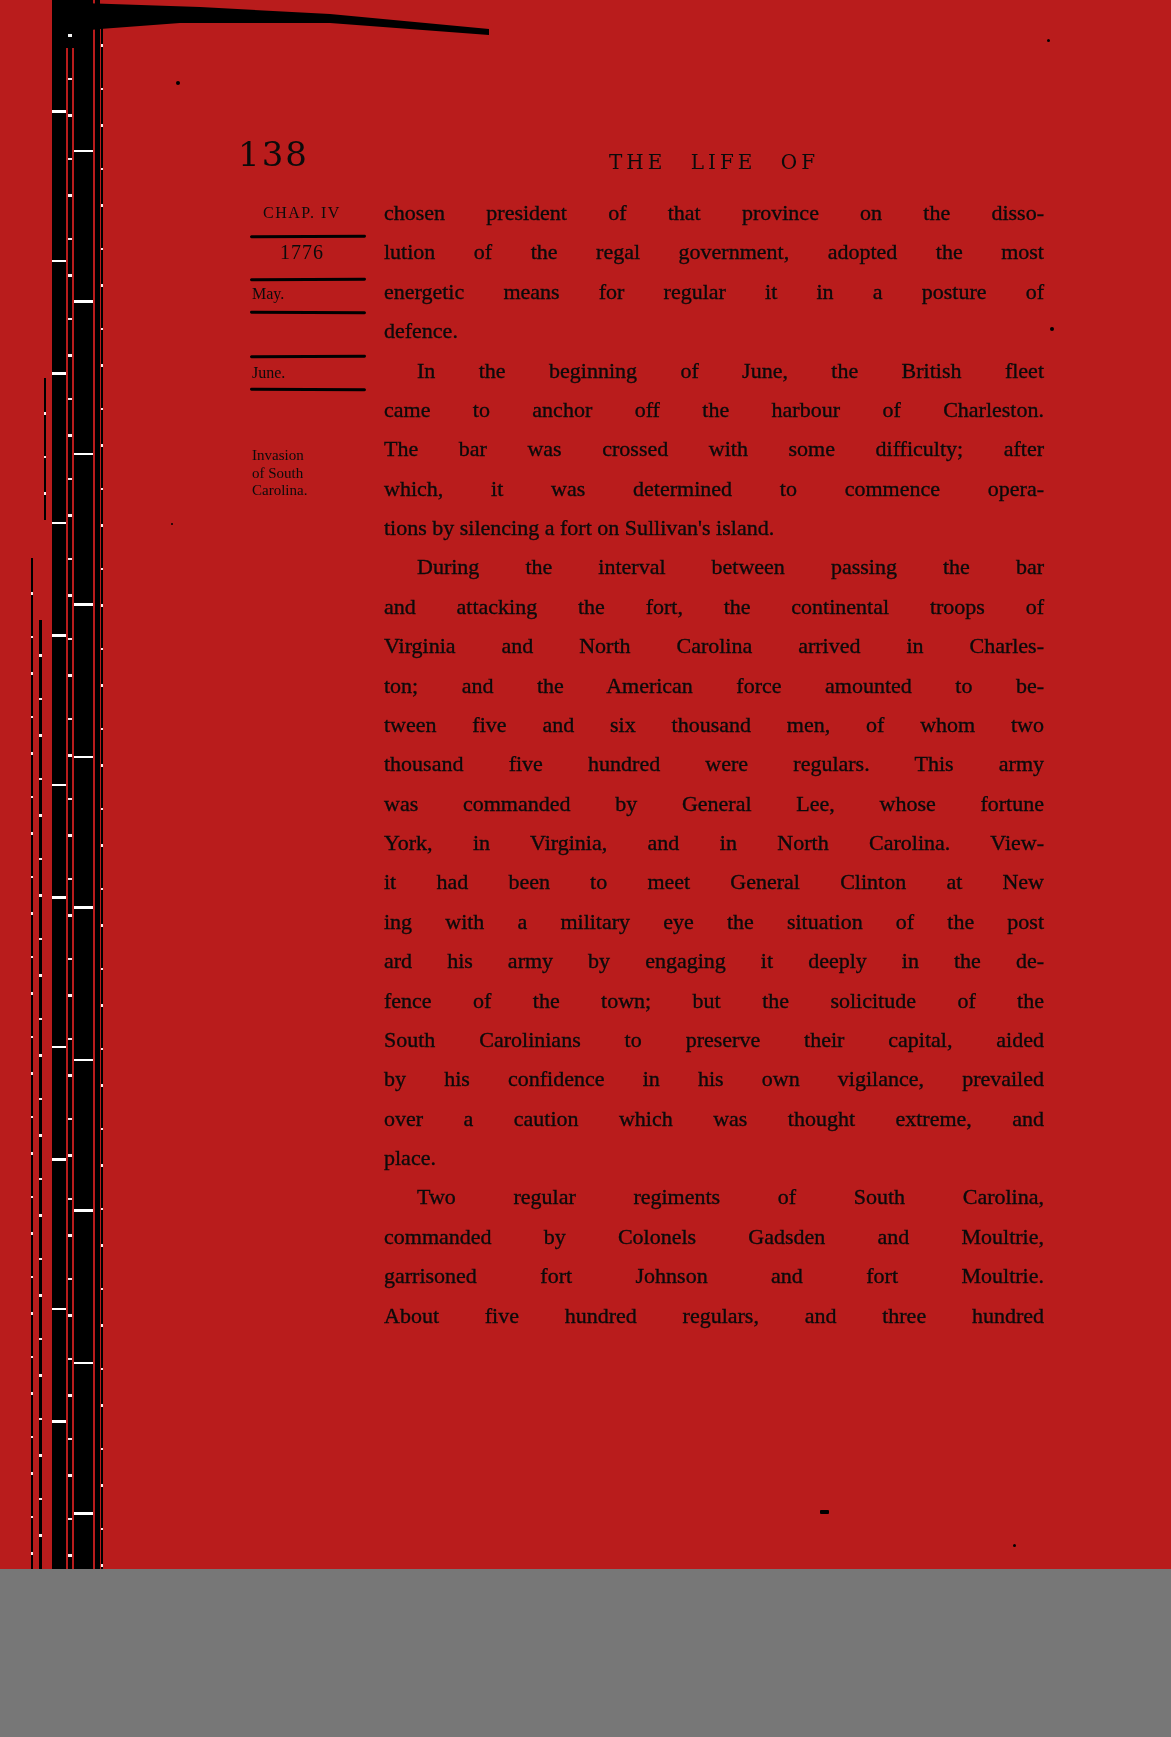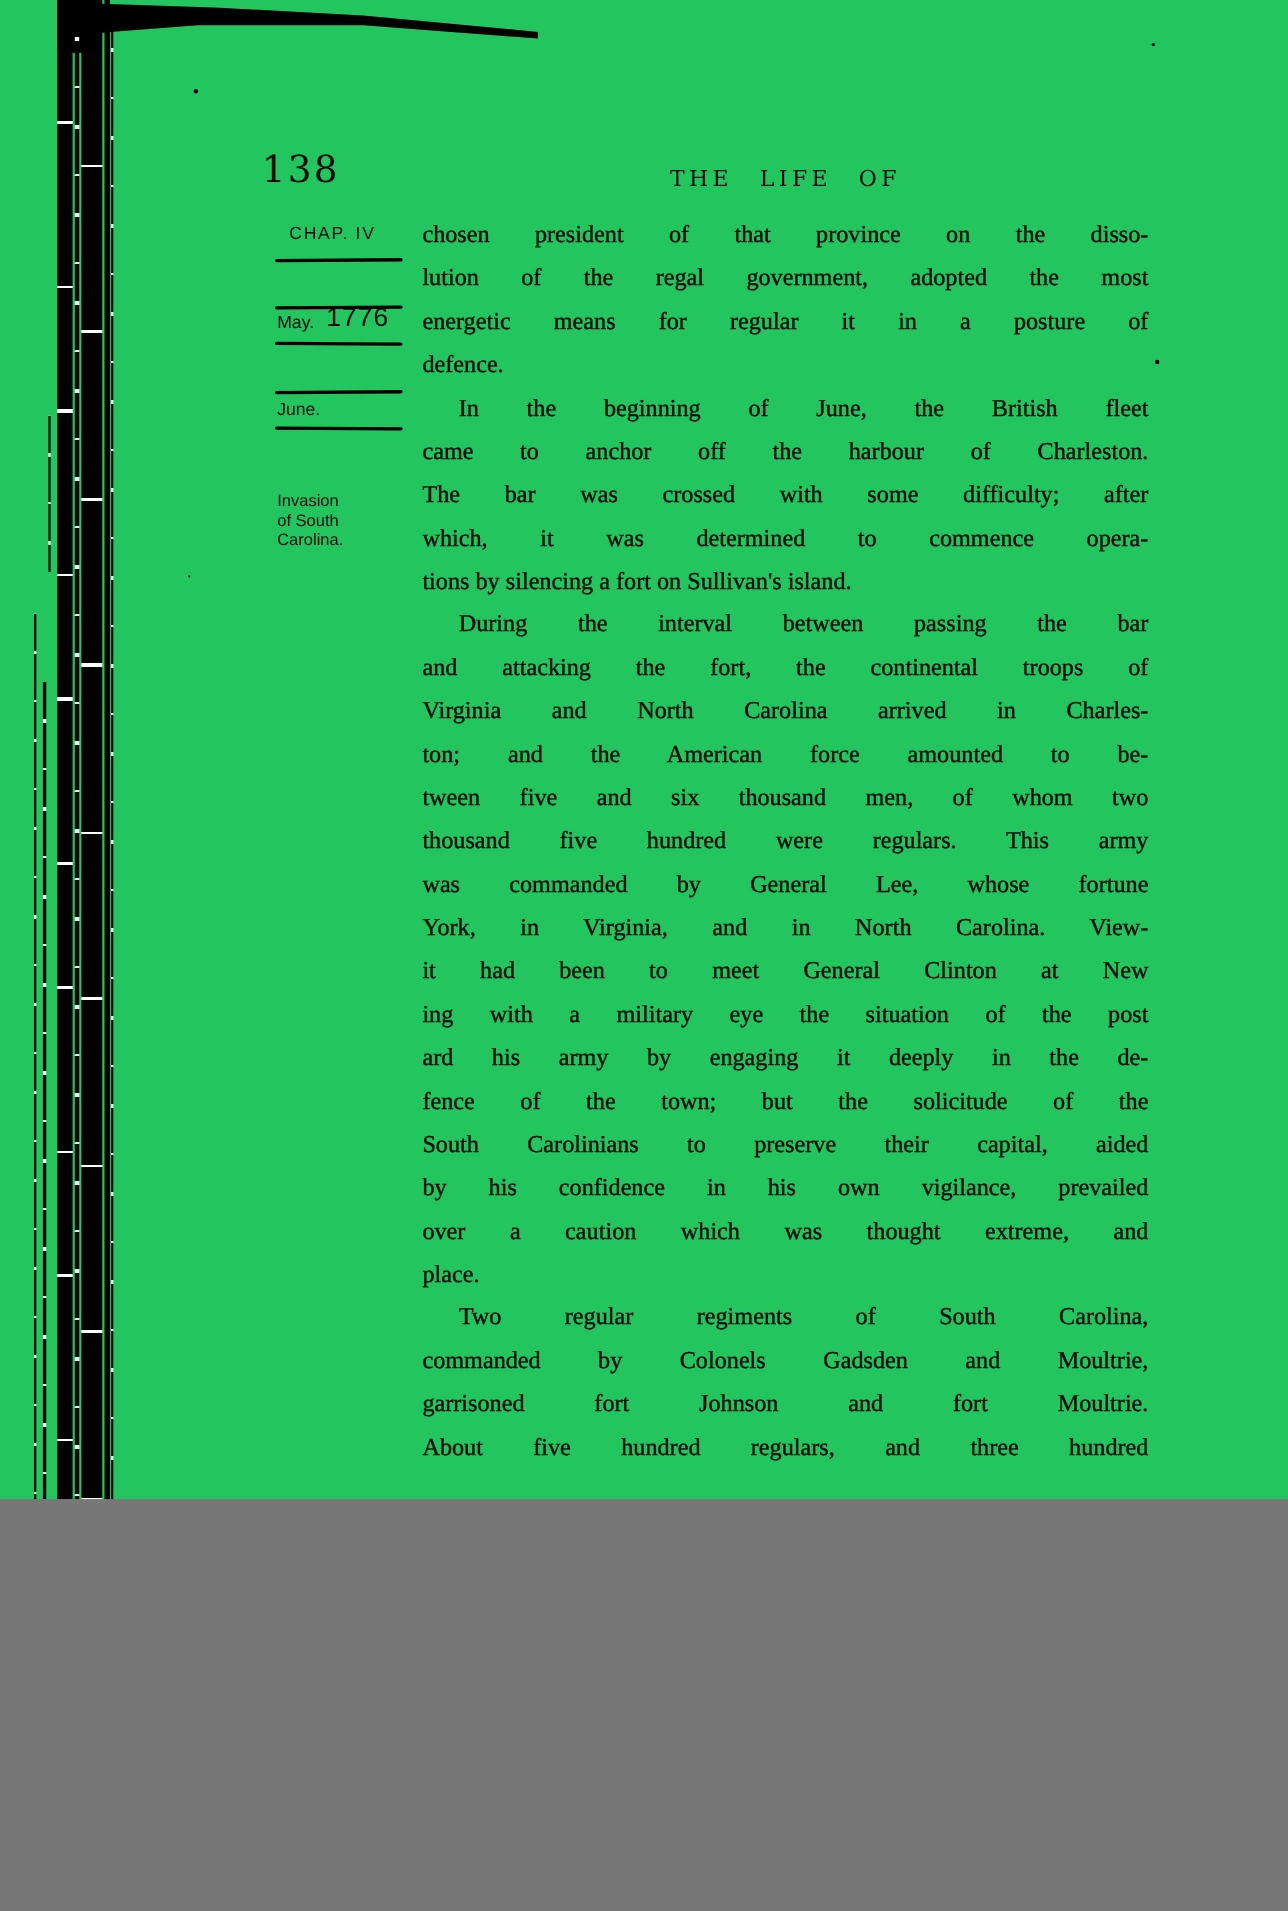--- a/index.html
+++ b/index.html
@@ -1,18 +1,18 @@
 <!DOCTYPE html>
 <html><head>
 <meta charset="utf-8">
 <style>
   html,body { margin:0; padding:0; background:#777; }
   #page {
-    position:relative; width:1171px; height:1363px;
-    background:#22c55e; overflow:hidden;
+    position:relative; width:1171px; height:1569px;
+    background:#b91c1c; overflow:hidden;
     font-family:"Liberation Serif", serif; color:#0b0b0b;
   }
   
   .art-svg { position:absolute; left:0; top:0; }
   .stripe { position:absolute; background:#000; }
   .stripe.dashed {
     background:repeating-linear-gradient(180deg,#000 0 34px, rgba(255,255,255,.95) 34px 37px, #000 37px 78px, rgba(255,255,255,.9) 78px 80px);
   }
   .stripe.thick1 {
     background:repeating-linear-gradient(180deg,#000 0 110px, #fff 110px 113px, #000 113px 260px, #fff 260px 262px);
@@ -26,23 +26,23 @@
   .page-number {
     position:absolute; left:238px; top:134px;
     font-family:"DejaVu Serif", serif; font-size:34px; letter-spacing:2px;
   }
   .running-header {
     position:absolute; left:384px; top:150px; width:660px; text-align:center;
     font-family:"DejaVu Serif", serif; font-size:20px;
     letter-spacing:4px; word-spacing:14px;
   }
   
-  .sidenote { position:absolute; font-family:Liberation Sans, sans-serif; }
+  .sidenote { position:absolute; font-family:Liberation Serif, serif; }
   .sn-chapter { left:263px; top:204px; font-size:16px; letter-spacing:1.5px; }
-  .sn-year    { left:250px; top:241px; width:104px; text-align:right; font-size:24px; letter-spacing:1px;margin-top:34px; }
+  .sn-year    { left:250px; top:241px; width:104px; text-align:center; font-size:20px; letter-spacing:1px; }
   .sn-may     { left:252px; top:285px; font-size:16px; }
   .sn-june    { left:252px; top:364px; font-size:16px; }
   .sn-invasion{ left:252px; top:447px; font-size:15px; line-height:17.5px; width:100px; }
   .sn-rule {
     position:absolute; left:250px; width:116px; height:3px; background:#000;
     border-radius:2px; transform:rotate(-0.35deg);
   }
   .r1 { top:235px; } .r2 { top:278px; } .r3 { top:311px; transform:rotate(0.3deg); }
   .r4 { top:355px; } .r5 { top:388px; transform:rotate(0.3deg); }
   

